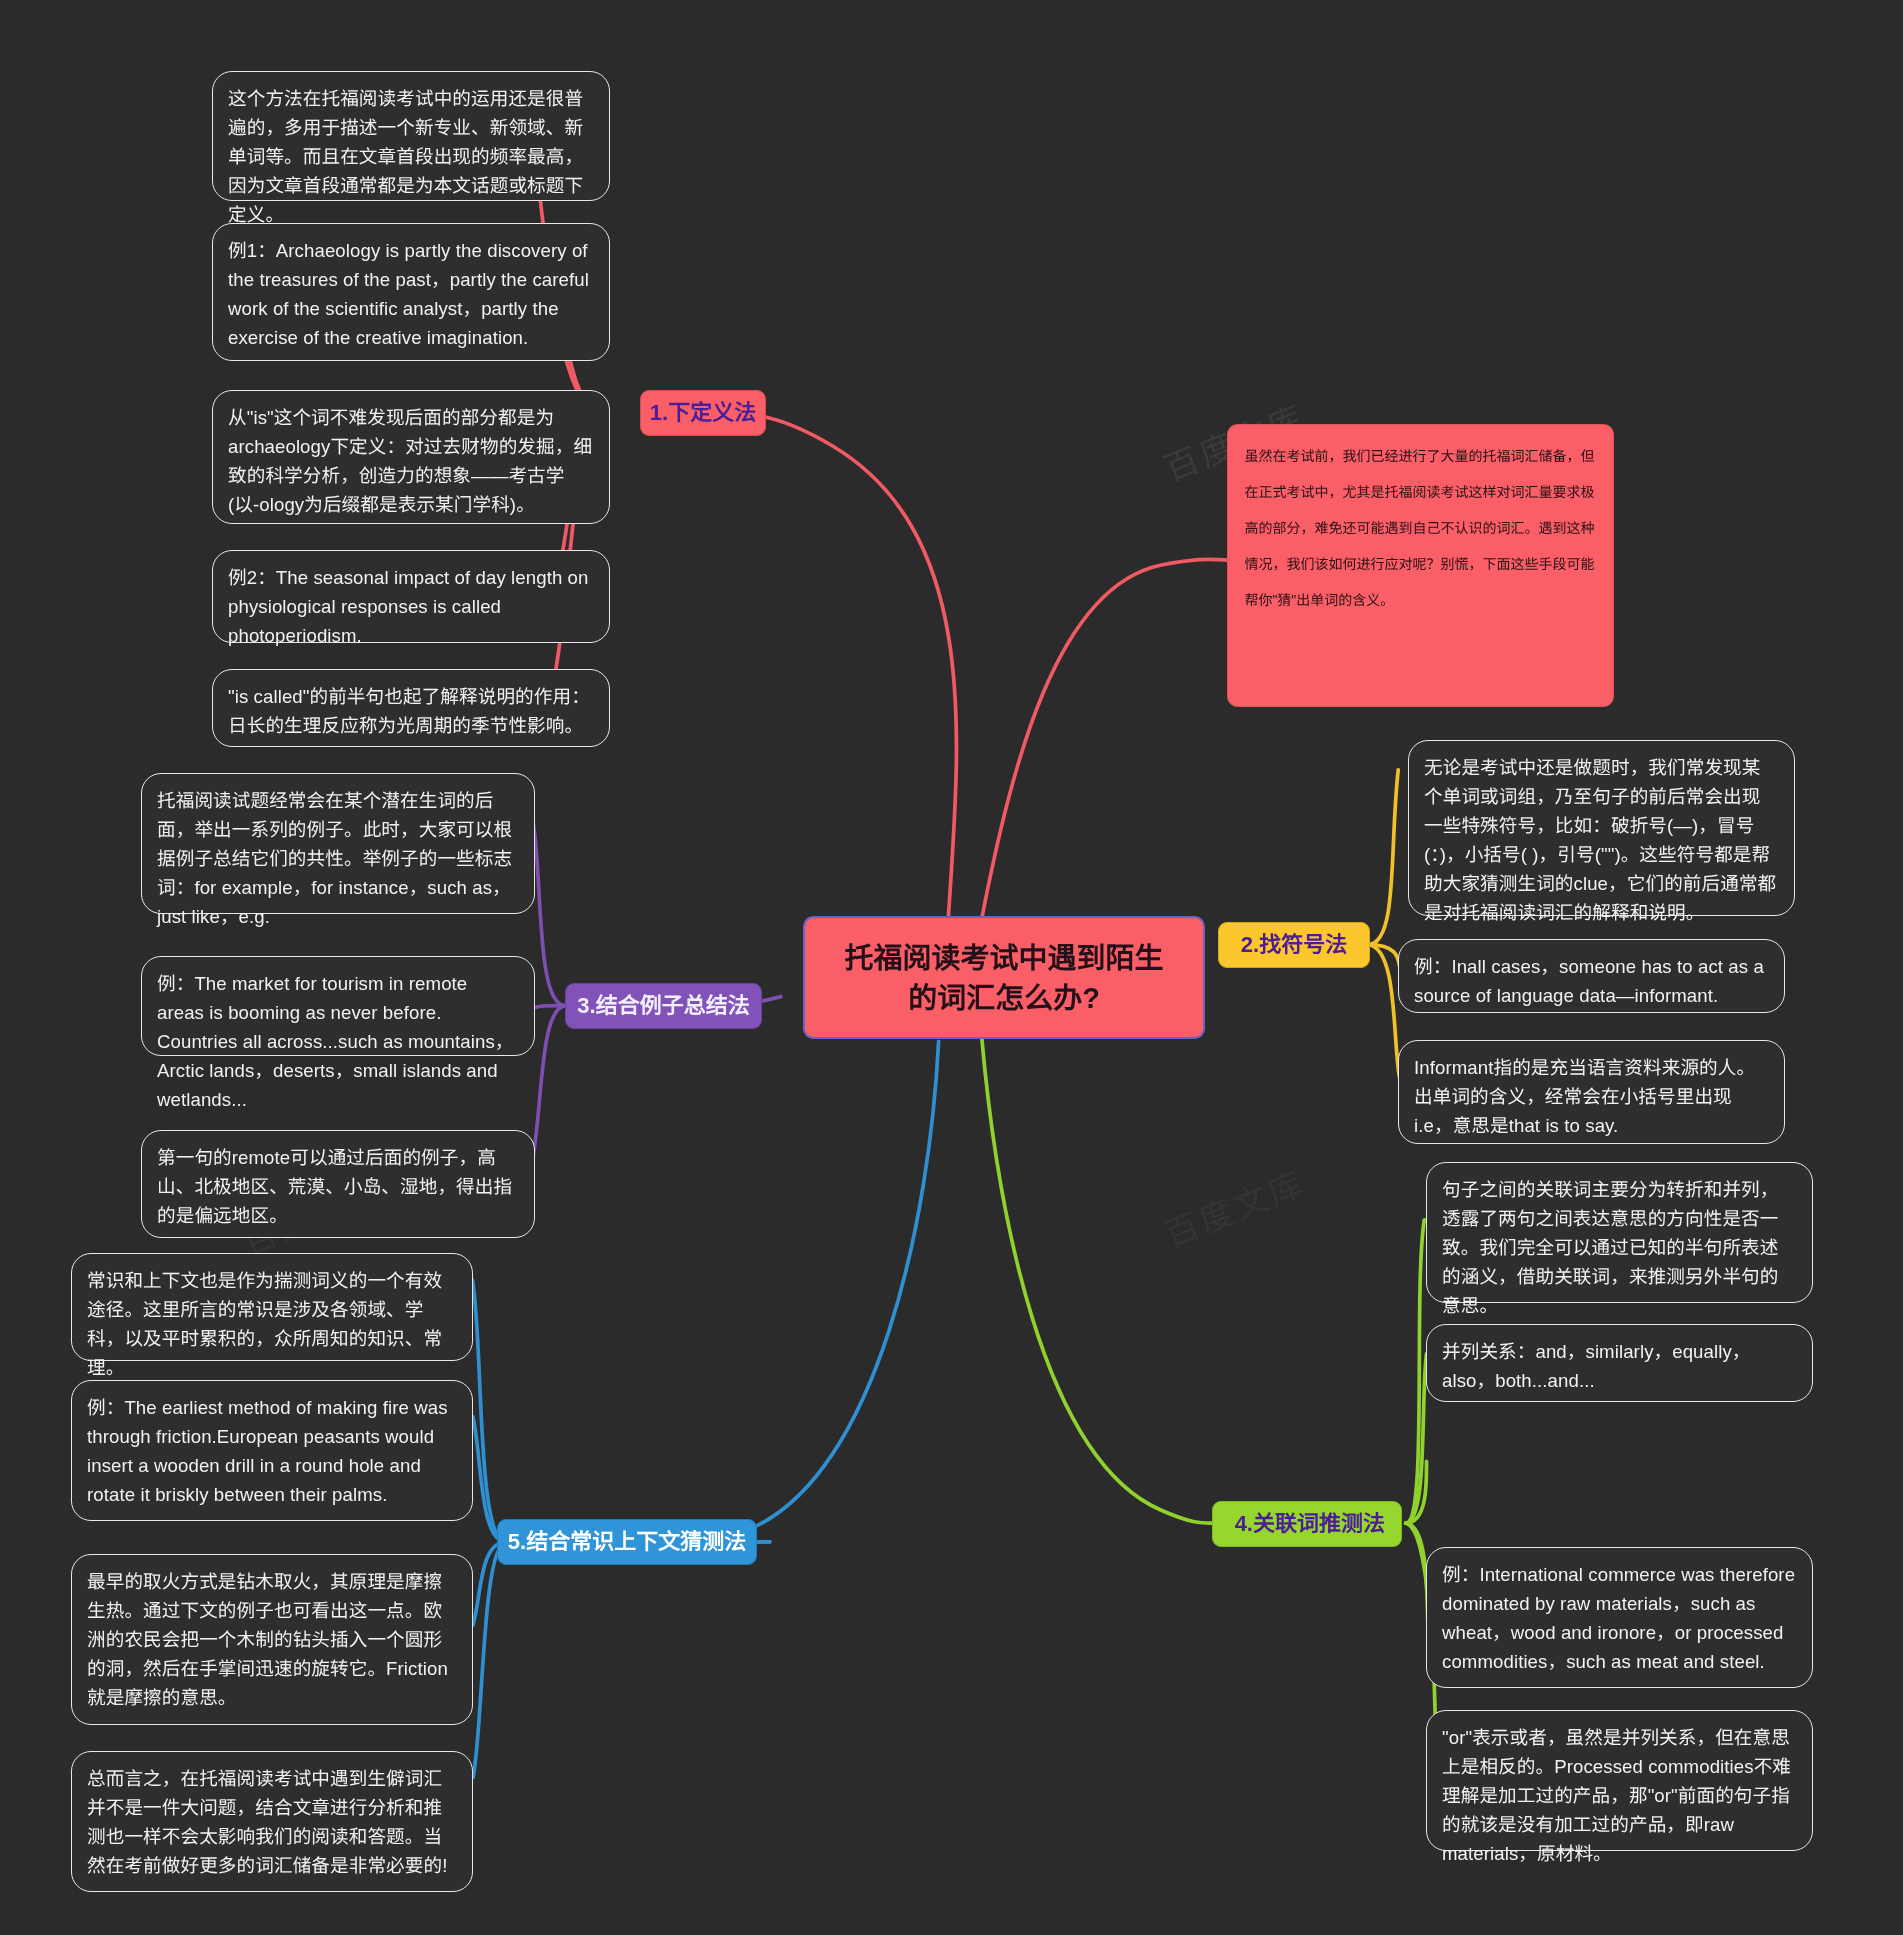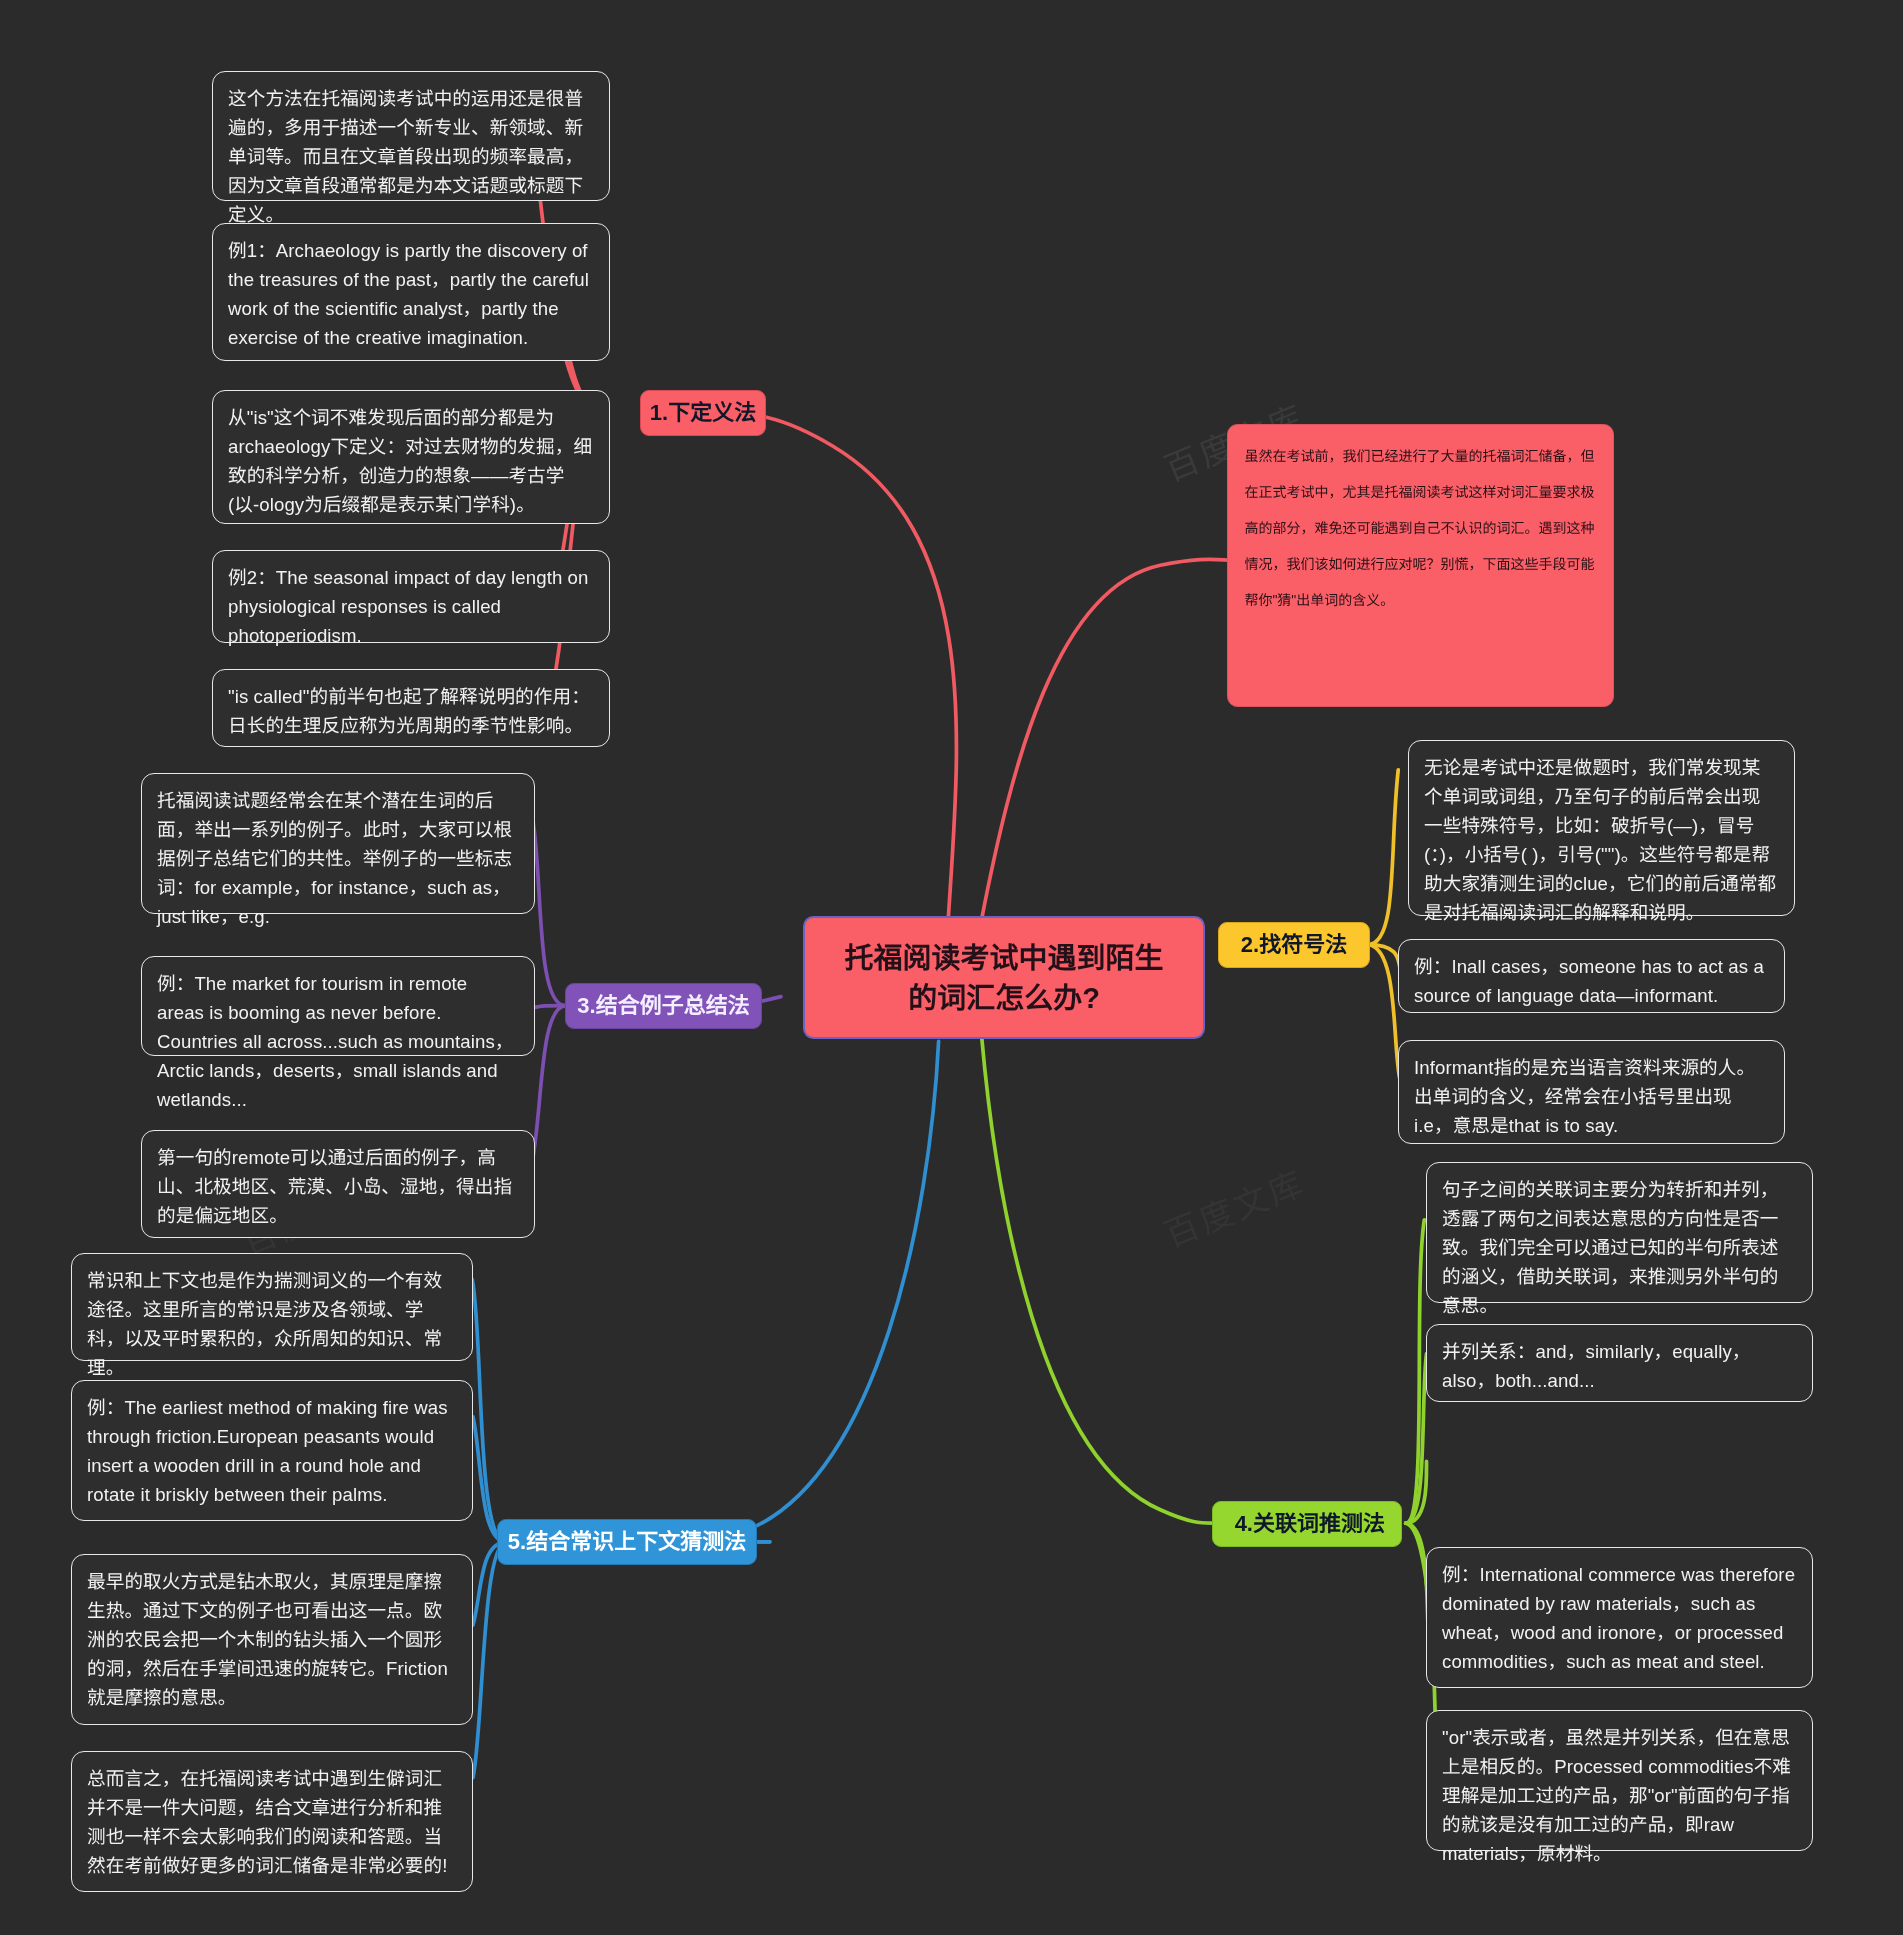--- a/index.html
+++ b/index.html
@@ -14,21 +14,21 @@
 
   .wm{position:absolute;color:#3a3a3a;font-size:34px;letter-spacing:3px;
       transform:rotate(-22deg);user-select:none;font-family:"Liberation Serif",serif;}
 
   
   .note{
     position:absolute;
     box-sizing:border-box;
     background:#2e2e2e;
     border:1.5px solid #e8e8e8;
-    border-radius:13px;
+    border-radius:20px;
     color:#f2f2f2;
     font-size:18.6px;
     line-height:29px;
     padding:12px 15px 13.4px 15px;
     letter-spacing:0.1px;
     white-space:pre-wrap;
   }
 
   
   .central{
@@ -47,21 +47,21 @@
   }
 
   
   .branch{
     position:absolute;
     box-sizing:border-box;
     border-radius:9px;
     font-size:22px;
     line-height:30px;
     font-weight:600;
-    color:#0f172a;
+    color:#4c1d95;
     padding:7.4px 13.4px;
     white-space:nowrap;
     display:flex;align-items:center;justify-content:center;
   }
   .b-red   {background:#fa5f67;border:1.5px solid #d94a52;}
   .b-yellow{background:#fcc62d;border:1.5px solid #d9a519;}
   .b-purple{background:#8152b8;border:1.5px solid #6b43a0;color:#f4efff;}
   .b-green {background:#96d72f;border:1.5px solid #7dbb22;padding-left:19px;}
   .b-blue  {background:#2f95d8;border:1.5px solid #2279b4;color:#ffffff;}
 

